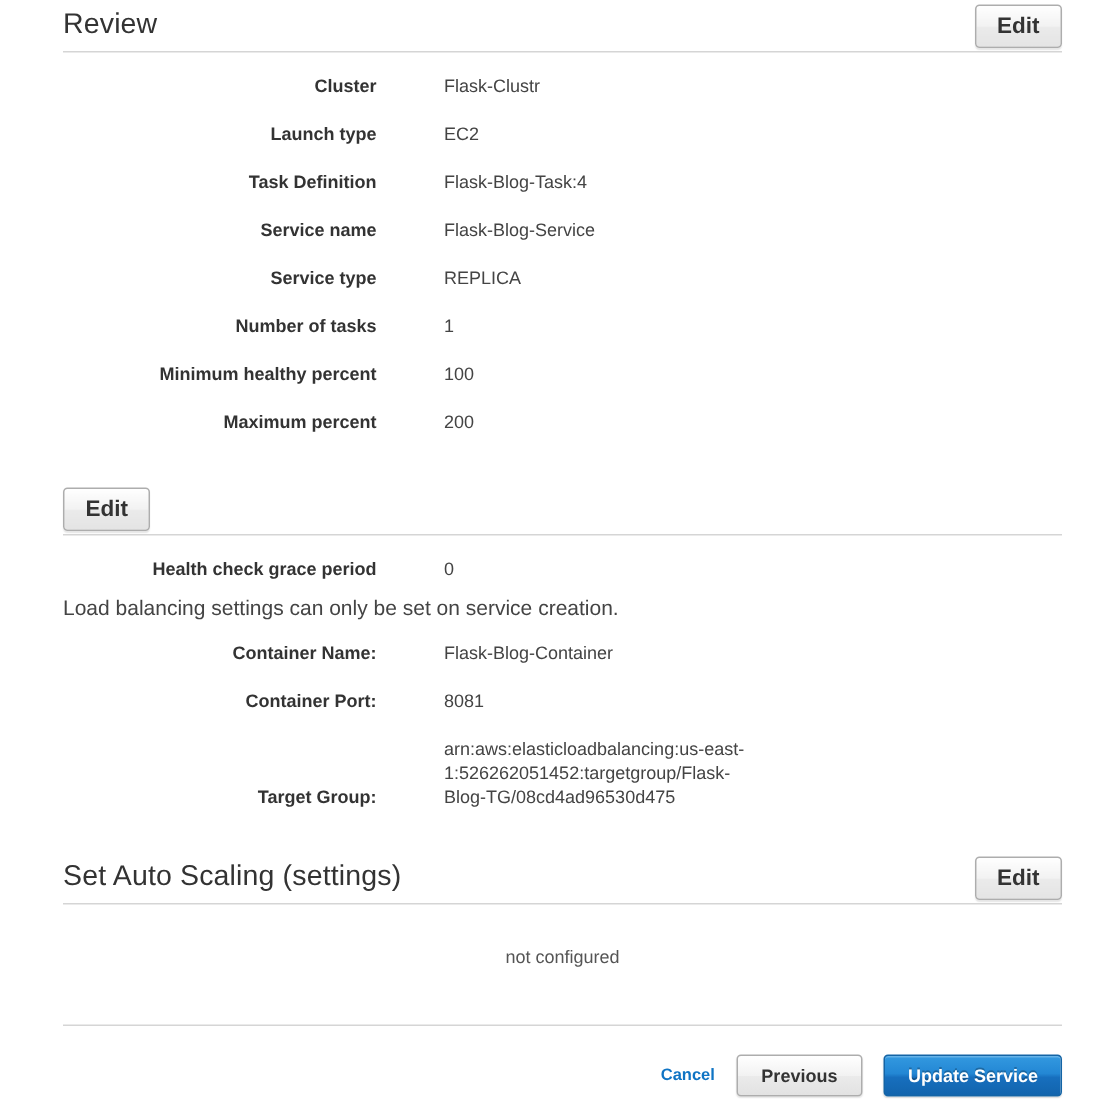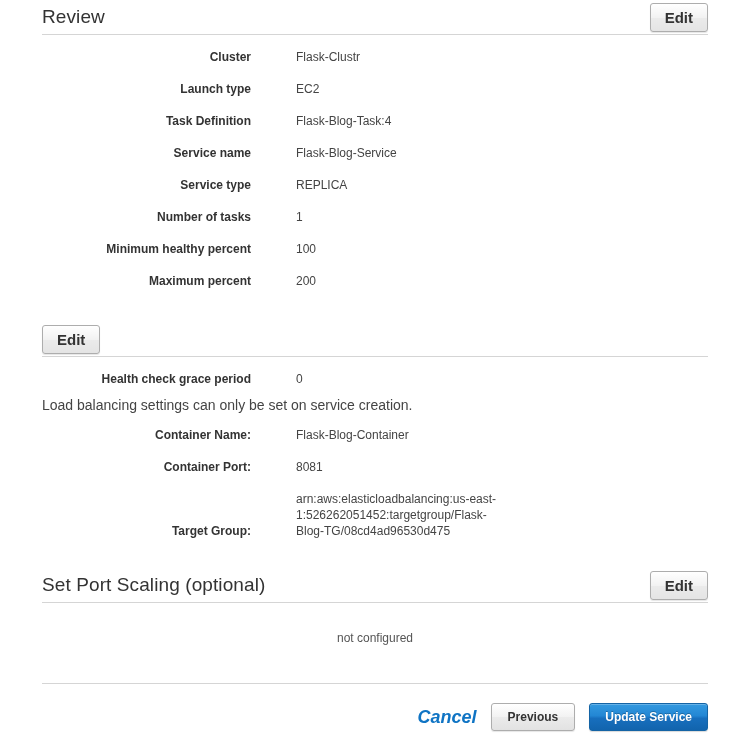--- a/index.html
+++ b/index.html
@@ -79,27 +79,26 @@
     padding: 7px 15px;
     color: #ffffff;
     border: 1px solid #1464a5;
     background: linear-gradient(to bottom, #3399e0 0%, #2387d4 45%, #176fbe 55%, #1264ad 100%);
     box-shadow: 0 1px 1px rgba(0,0,0,0.15), inset 0 1px 0 rgba(255,255,255,0.25);
     font-size: 12px;
     text-shadow: 0 -1px 0 rgba(0,0,0,0.25);
     text-align: right;
   }
   .link-cancel {
-    font-size: 18px;
+    font-size: 11px;
     font-weight: bold;
     color: #0f74c4;
     text-decoration: none;
     cursor: pointer;
     line-height: 1;
-    font-style: italic;
   }
 
   
   .rows {
     padding-top: 14px;
   }
   .row {
     display: flex;
     align-items: flex-end;
     margin-bottom: 16px;
@@ -223,21 +222,21 @@
       </div>
       <div class="row">
         <div class="row-label">Target Group:</div>
         <div class="row-value">arn:aws:elasticloadbalancing:us-east-1:526262051452:targetgroup/Flask-Blog-TG/08cd4ad96530d475</div>
       </div>
     </div>
   </div>
 
   <div class="section" style="padding-top:13px;">
     <div class="section-head">
-      <div class="section-title">Set Port Scaling (optional)</div>
+      <div class="section-title">Set Auto Scaling (settings)</div>
       <div class="btn btn-edit">Edit</div>
     </div>
     <div class="rule"></div>
 
     <div class="centered-note">not configured</div>
   </div>
 
   <div class="footer">
     <div class="rule"></div>
     <div class="footer-actions">

